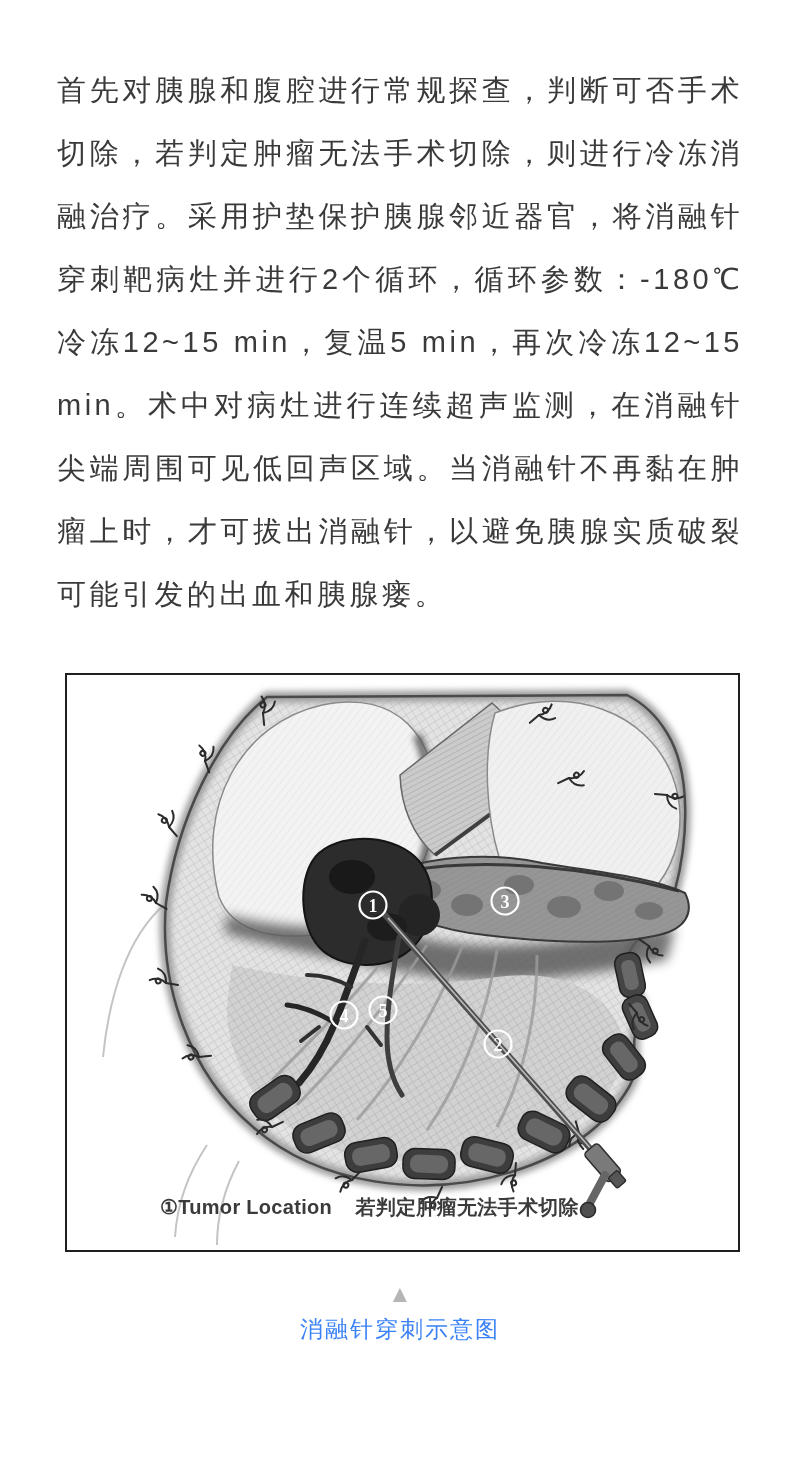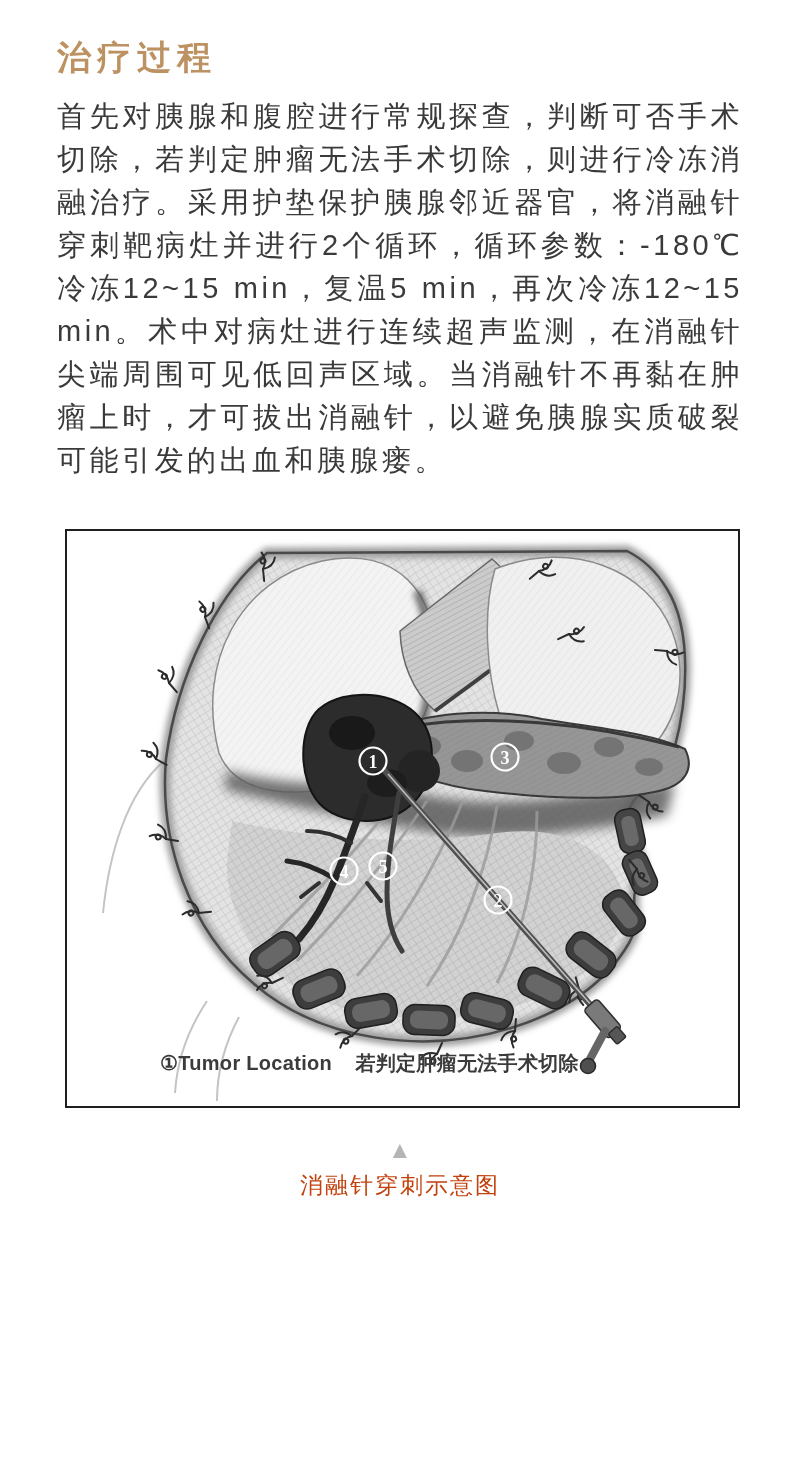--- a/index.html
+++ b/index.html
@@ -16,21 +16,21 @@
     font-weight:bold;
     font-size:34px;
     line-height:36px;
     letter-spacing:6px;
     color:#bd9263;
   }
 
   .body-paragraph {
     margin-top:19px;
     font-size:29px;
-    line-height:43px;
+    line-height:63px;
     letter-spacing:3.5px;
     color:#3a3a3a;
     text-align:justify;
     text-justify:inter-character;
   }
 
   .figure-box {
     position:relative;
     margin-left:8px;
     margin-top:47px;
@@ -53,35 +53,34 @@
   .caption-arrow {
     display:block;
     font-size:24px; line-height:24px;
     color:#b5b5b5;
   }
   .figure-caption {
     display:block;
     margin-top:8px;
     font-size:23px;
     letter-spacing:2px;
-    color:#c2410c;
+    color:#3b82f6;
   }
 
   .marker-num {
     font-family:"Liberation Serif", serif;
     font-size:18px; font-weight:bold;
     fill:#ffffff;
   }
 </style>
 </head>
 <body>
 
 <div class="article">
 
-  <h1 class="page-title">治疗过程</h1>
 
   <div class="body-paragraph">首先对胰腺和腹腔进行常规探查，判断可否手术切除，若判定肿瘤无法手术切除，则进行冷冻消融治疗。采用护垫保护胰腺邻近器官，将消融针穿刺靶病灶并进行2个循环，循环参数：-180℃冷冻12~15 min，复温5 min，再次冷冻12~15 min。术中对病灶进行连续超声监测，在消融针尖端周围可见低回声区域。当消融针不再黏在肿瘤上时，才可拔出消融针，以避免胰腺实质破裂可能引发的出血和胰腺瘘。</div>
 
   <div class="figure-box">
     <svg width="671" height="575" viewBox="0 0 671 575" aria-hidden="true">
       <defs>
         <pattern id="hatchA" width="6" height="6" patternUnits="userSpaceOnUse" patternTransform="rotate(38)">
           <line x1="0" y1="0" x2="0" y2="6" stroke="#ababab" stroke-width="0.9"></line>
         </pattern>
         <pattern id="hatchB" width="7" height="7" patternUnits="userSpaceOnUse" patternTransform="rotate(-32)">

